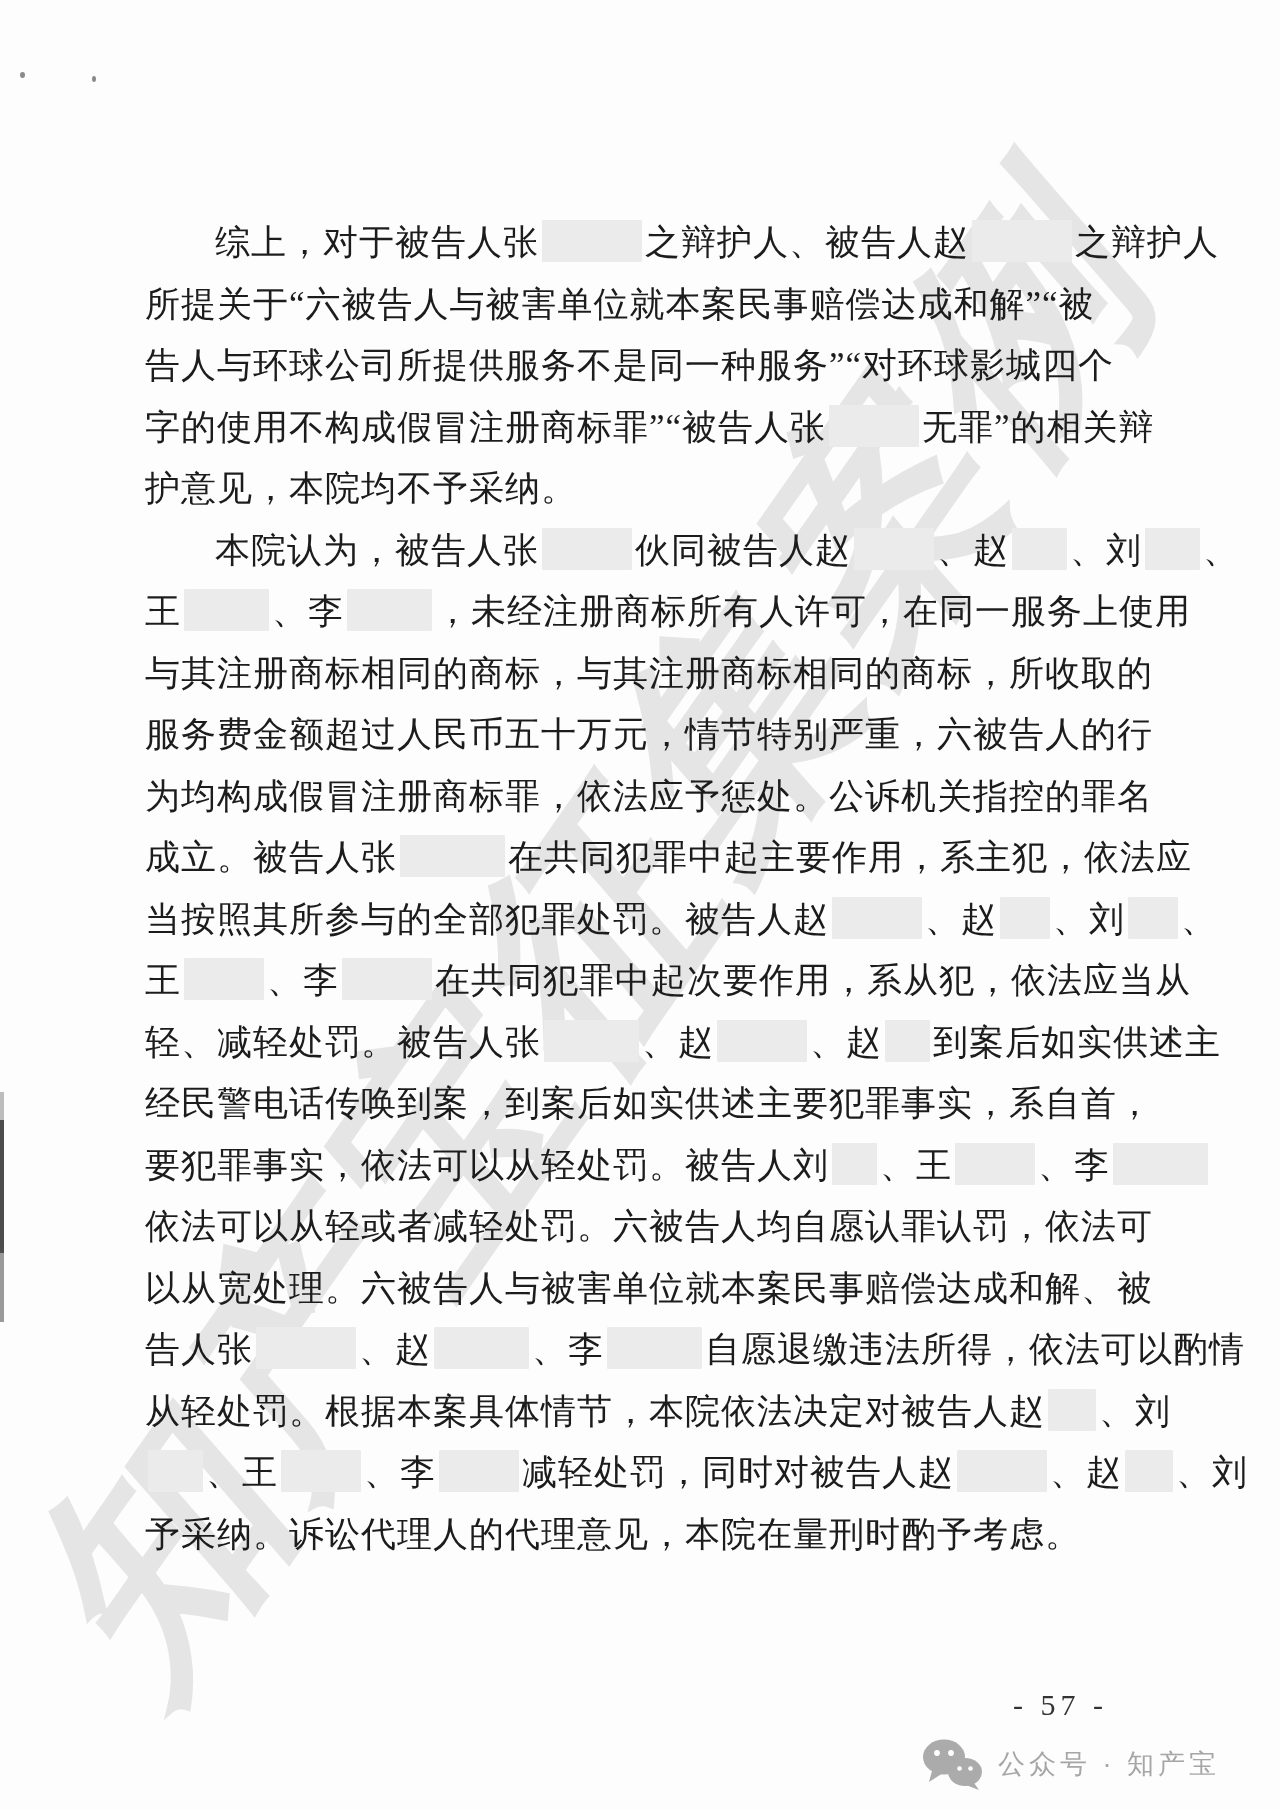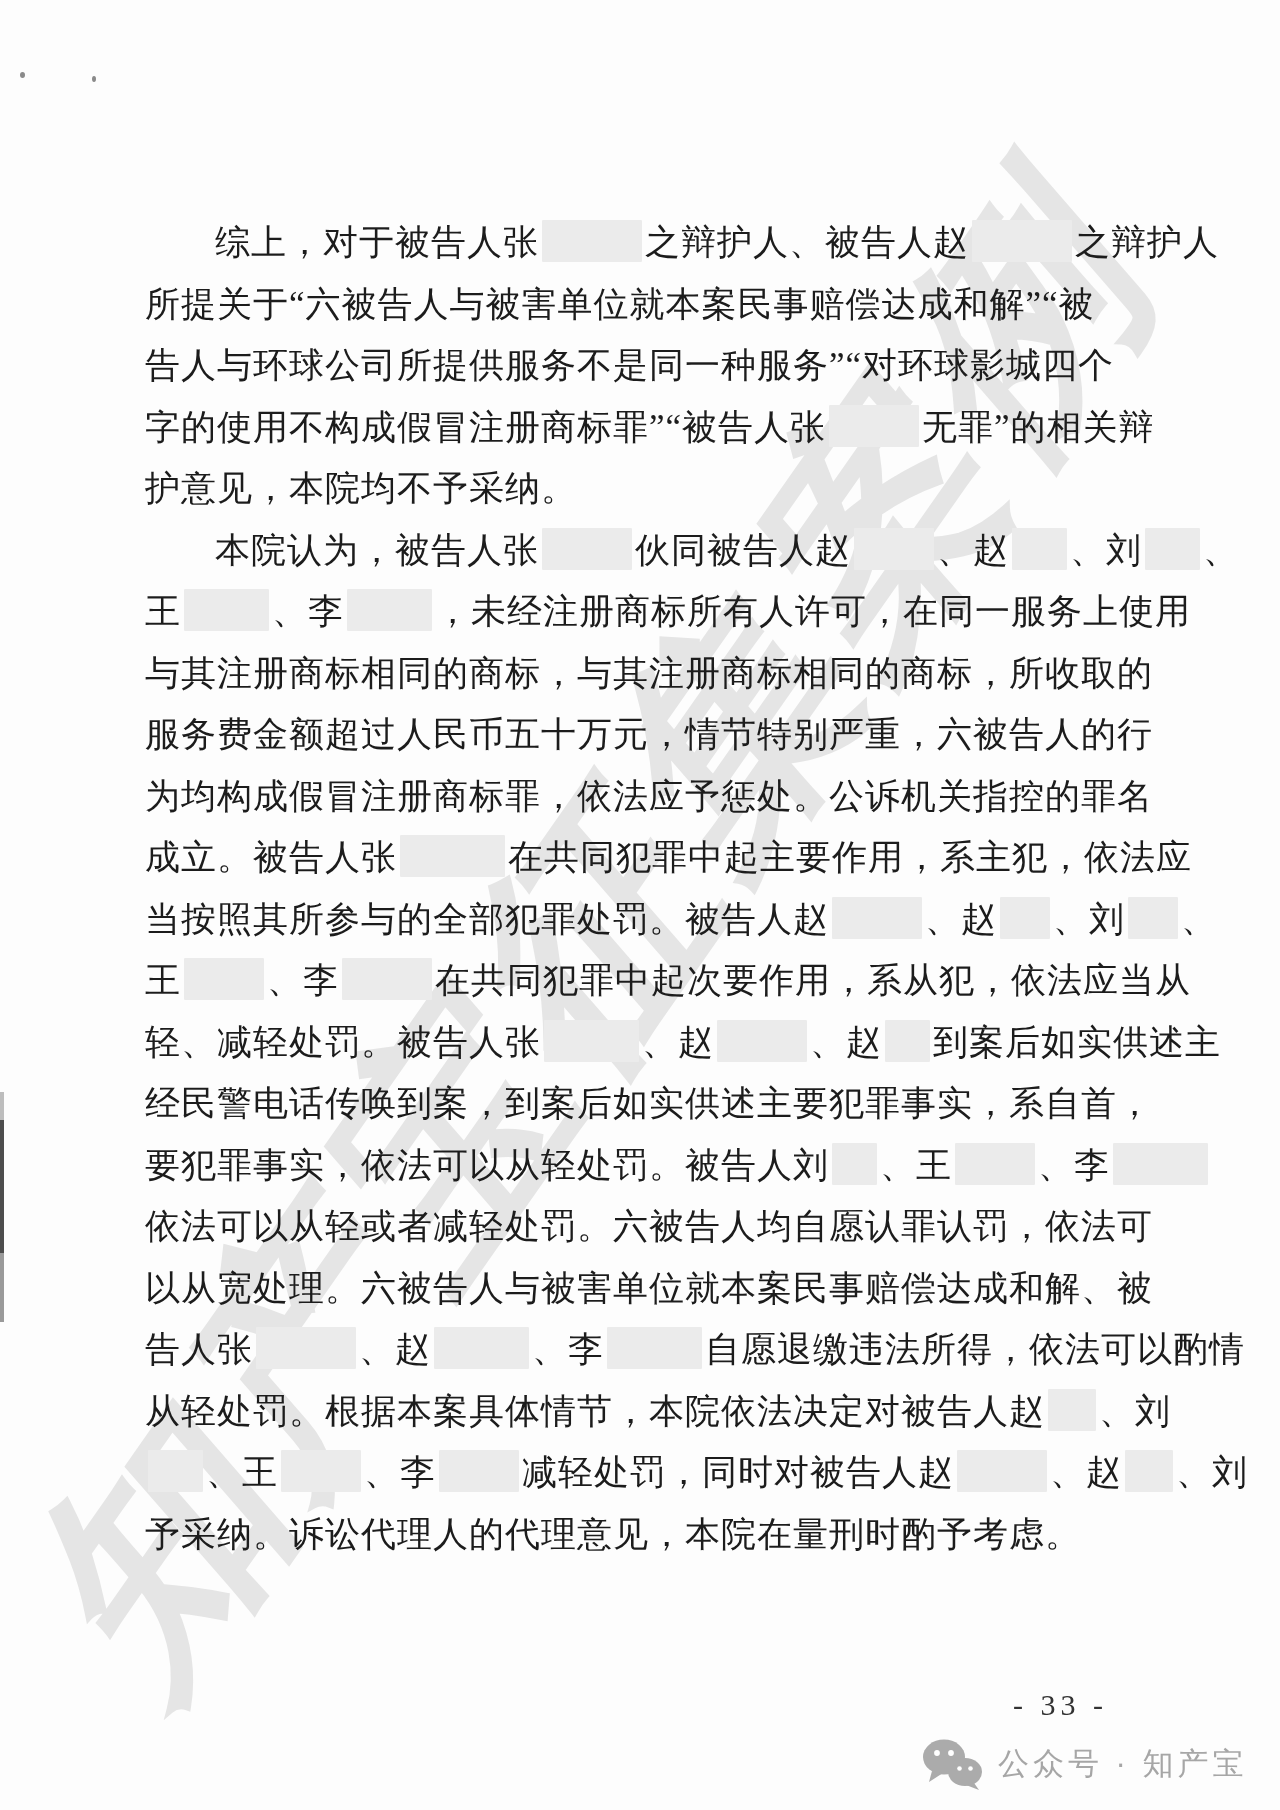--- a/index.html
+++ b/index.html
@@ -66,21 +66,21 @@
   .wechat-footer {
     position: absolute;
     left: 922px; top: 1738px;
     display: flex;
     align-items: center;
     gap: 14px;
     color: var(--footer-gray, #a6a6a6);
   }
   .wechat-footer .icon { width: 62px; height: 52px; flex: 0 0 auto; }
   .wechat-footer .label {
-    font-size: 31px;
+    font-size: 27px;
     letter-spacing: 4px;
     font-family: "Liberation Sans", "DejaVu Sans", sans-serif;
     white-space: nowrap;
   }
   
   .speck {
     position: absolute;
     background: #8a8a8a;
     border-radius: 50%;
   }
@@ -122,21 +122,21 @@
       <div class="line">经民警电话传唤到案，到案后如实供述主要犯罪事实，系自首，</div>
       <div class="line">要犯罪事实，依法可以从轻处罚。被告人刘<span class="redact" style="width: 45px;"></span>、王<span class="redact" style="width: 80px;"></span>、李<span class="redact" style="width: 95px;"></span></div>
       <div class="line">依法可以从轻或者减轻处罚。六被告人均自愿认罪认罚，依法可</div>
       <div class="line">以从宽处理。六被告人与被害单位就本案民事赔偿达成和解、被</div>
       <div class="line">告人张<span class="redact" style="width: 100px;"></span>、赵<span class="redact" style="width: 95px;"></span>、李<span class="redact" style="width: 95px;"></span>自愿退缴违法所得，依法可以酌情</div>
       <div class="line">从轻处罚。根据本案具体情节，本院依法决定对被告人赵<span class="redact" style="width: 48px;"></span>、刘</div>
       <div class="line"><span class="redact" style="width: 55px;"></span>、王<span class="redact" style="width: 80px;"></span>、李<span class="redact" style="width: 80px;"></span>减轻处罚，同时对被告人赵<span class="redact" style="width: 90px;"></span>、赵<span class="redact" style="width: 48px;"></span>、刘</div>
       <div class="line">予采纳。诉讼代理人的代理意见，本院在量刑时酌予考虑。</div>
     </div>
 
-  <div class="page-number">- 33 -</div>
+  <div class="page-number">- 57 -</div>
 
   <div class="wechat-footer">
     <svg class="icon" viewBox="0 0 62 52" aria-hidden="true">
       <ellipse cx="22" cy="19" rx="21" ry="17.5" fill="#ababab"></ellipse>
       <polygon points="10,33 7,44 21,35" fill="#ababab"></polygon>
       <circle cx="15" cy="15" r="2.9" fill="#ffffff"></circle>
       <circle cx="29" cy="15" r="2.9" fill="#ffffff"></circle>
       <ellipse cx="43" cy="34" rx="17" ry="14" fill="#ababab"></ellipse>
       <polygon points="52,45 57,52 44,47" fill="#ababab"></polygon>
       <circle cx="37.5" cy="30.5" r="2.3" fill="#ffffff"></circle>

